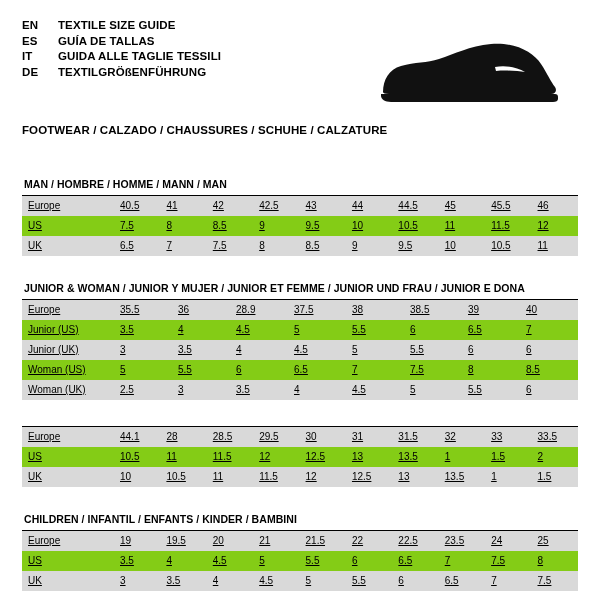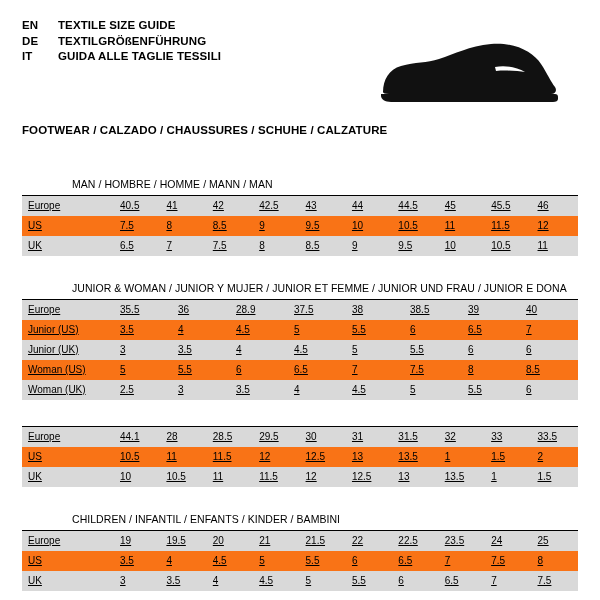--- a/index.html
+++ b/index.html
@@ -61,44 +61,43 @@
 
   
   .group {
     margin-top: 26px;
   }
   .group.first {
     margin-top: 42px;
   }
   .group-title {
     font-size: 10.5px;
-    font-weight: normal;
+    font-weight: bold;
     padding: 0 0 5px 2px;
     letter-spacing: 0.05px;
-    margin-left: 48px;
   }
   table.sizes {
     border-collapse: collapse;
     width: 100%;
     table-layout: fixed;
     text-decoration: underline;
   }
   table.sizes td {
     font-size: 10px;
     line-height: 12px;
     padding: 4px 0 4px 6px;
     text-align: left;
     color: #000;
     white-space: nowrap;
   }
   table.sizes tr.shaded td {
     background: #d9d9d9;
   }
   table.sizes tr.plain td {
-    background: #f97316;
+    background: #84cc16;
   }
   table.sizes td.label {
     width: 86px;
   }
   .divider {
     height: 1px;
     background: #000;
     width: 100%;
   }
 </style>
@@ -108,26 +107,30 @@
 <div class="page">
 
   <div class="header">
     <table class="lang-table">
       <tbody>
         <tr class="lang-row">
           <td class="lang-code">EN</td>
           <td class="lang-title">TEXTILE SIZE GUIDE</td>
         </tr>
         <tr class="lang-row">
-          <td class="lang-code">DE</td>
-          <td class="lang-title">TEXTILGRÖßENFÜHRUNG</td>
+          <td class="lang-code">ES</td>
+          <td class="lang-title">GUÍA DE TALLAS</td>
         </tr>
         <tr class="lang-row">
           <td class="lang-code">IT</td>
           <td class="lang-title">GUIDA ALLE TAGLIE TESSILI</td>
+        </tr>
+        <tr class="lang-row">
+          <td class="lang-code">DE</td>
+          <td class="lang-title">TEXTILGRÖßENFÜHRUNG</td>
         </tr>
       </tbody>
     </table>
 
     <div class="shoe-wrap">
       <svg viewBox="0 0 185 70" width="185" height="70" aria-hidden="true">
         <path fill="#111111" d="M8 52 C8 40 14 29 26 26 C40 22 52 23 64 19 C80 14 94 6 116 4 C140 2 158 12 166 24 C172 33 176 42 180 47 C182 50 181 54 176 54 L14 54 C10 54 8 53 8 52 Z"></path>
         <path fill="#111111" d="M6 54 L180 54 C182 54 183 55 183 57 L183 59 C183 61 181 62 178 62 L16 62 C10 62 6 59 6 56 Z"></path>
         <path fill="#ffffff" d="M120 27 C130 25 142 27 150 32 C143 31 131 30 121 31 Z"></path>
       </svg>

